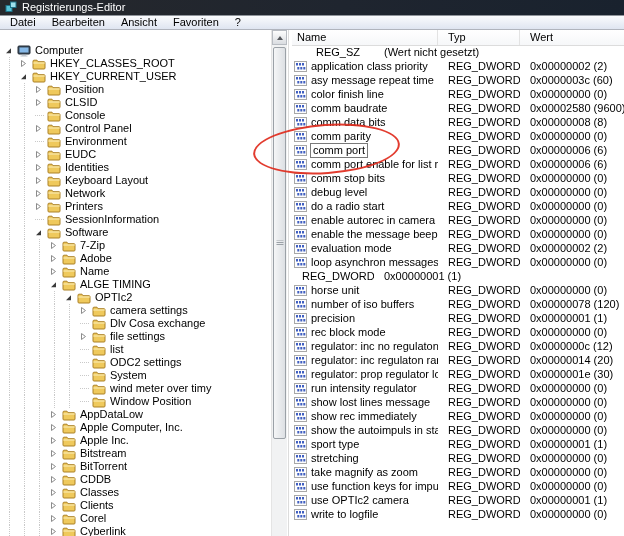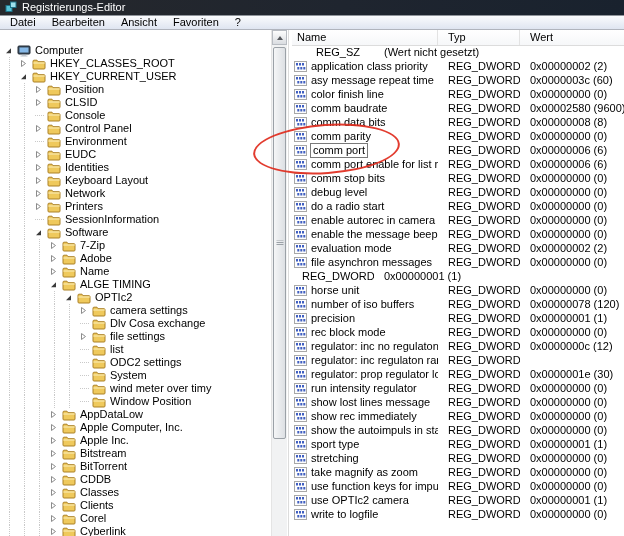--- a/index.html
+++ b/index.html
@@ -975,21 +975,21 @@
                   <rect x="0.5" y="0.5" width="12" height="10" fill="#fdfdfd" stroke="#a8a8a8"></rect>
                   <g fill="#3f5ec1">
                     <rect x="2" y="2" width="2" height="2.5"></rect>
                     <rect x="5" y="2" width="2" height="2.5"></rect>
                     <rect x="8" y="2" width="2" height="2.5"></rect>
                     <rect x="3.3" y="6" width="2" height="2.5"></rect>
                     <rect x="6.3" y="6" width="2" height="2.5"></rect>
                     <rect x="9.3" y="6" width="2" height="2.5"></rect>
                   </g>
                 </svg></span>
-              <span class="v-name">file asynchron messages</span>
+              <span class="v-name">loop asynchron messages</span>
             </div>
             <div class="cell typ">REG_DWORD</div>
             <div class="cell wert">0x00000000 (0)</div>
           </div>
           <div class="list-row">
             <div class="cell typ">REG_DWORD</div>
             <div class="cell wert">0x00000001 (1)</div>
           </div>
           <div class="list-row">
             <div class="cell name">
@@ -1090,20 +1090,21 @@
                     <rect x="5" y="2" width="2" height="2.5"></rect>
                     <rect x="8" y="2" width="2" height="2.5"></rect>
                     <rect x="3.3" y="6" width="2" height="2.5"></rect>
                     <rect x="6.3" y="6" width="2" height="2.5"></rect>
                     <rect x="9.3" y="6" width="2" height="2.5"></rect>
                   </g>
                 </svg></span>
               <span class="v-name">regulator: inc regulaton range</span>
             </div>
             <div class="cell typ">REG_DWORD</div>
+            <div class="cell wert">0x00000014 (20)</div>
           </div>
           <div class="list-row">
             <div class="cell name">
               <span class="v-icon"><svg width="13" height="11" viewBox="0 0 13 11">
                   <rect x="0.5" y="0.5" width="12" height="10" fill="#fdfdfd" stroke="#a8a8a8"></rect>
                   <g fill="#3f5ec1">
                     <rect x="2" y="2" width="2" height="2.5"></rect>
                     <rect x="5" y="2" width="2" height="2.5"></rect>
                     <rect x="8" y="2" width="2" height="2.5"></rect>
                     <rect x="3.3" y="6" width="2" height="2.5"></rect>

